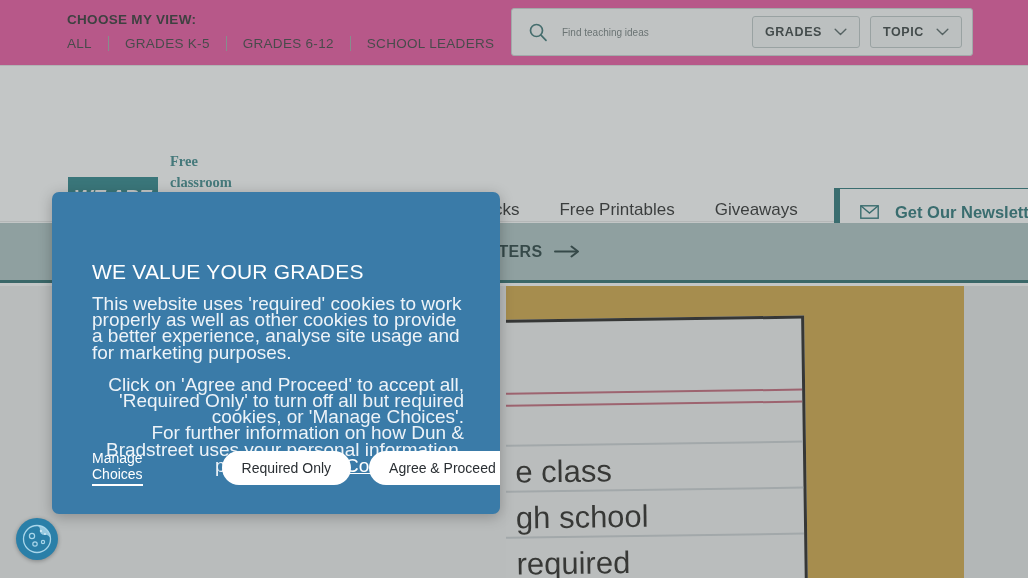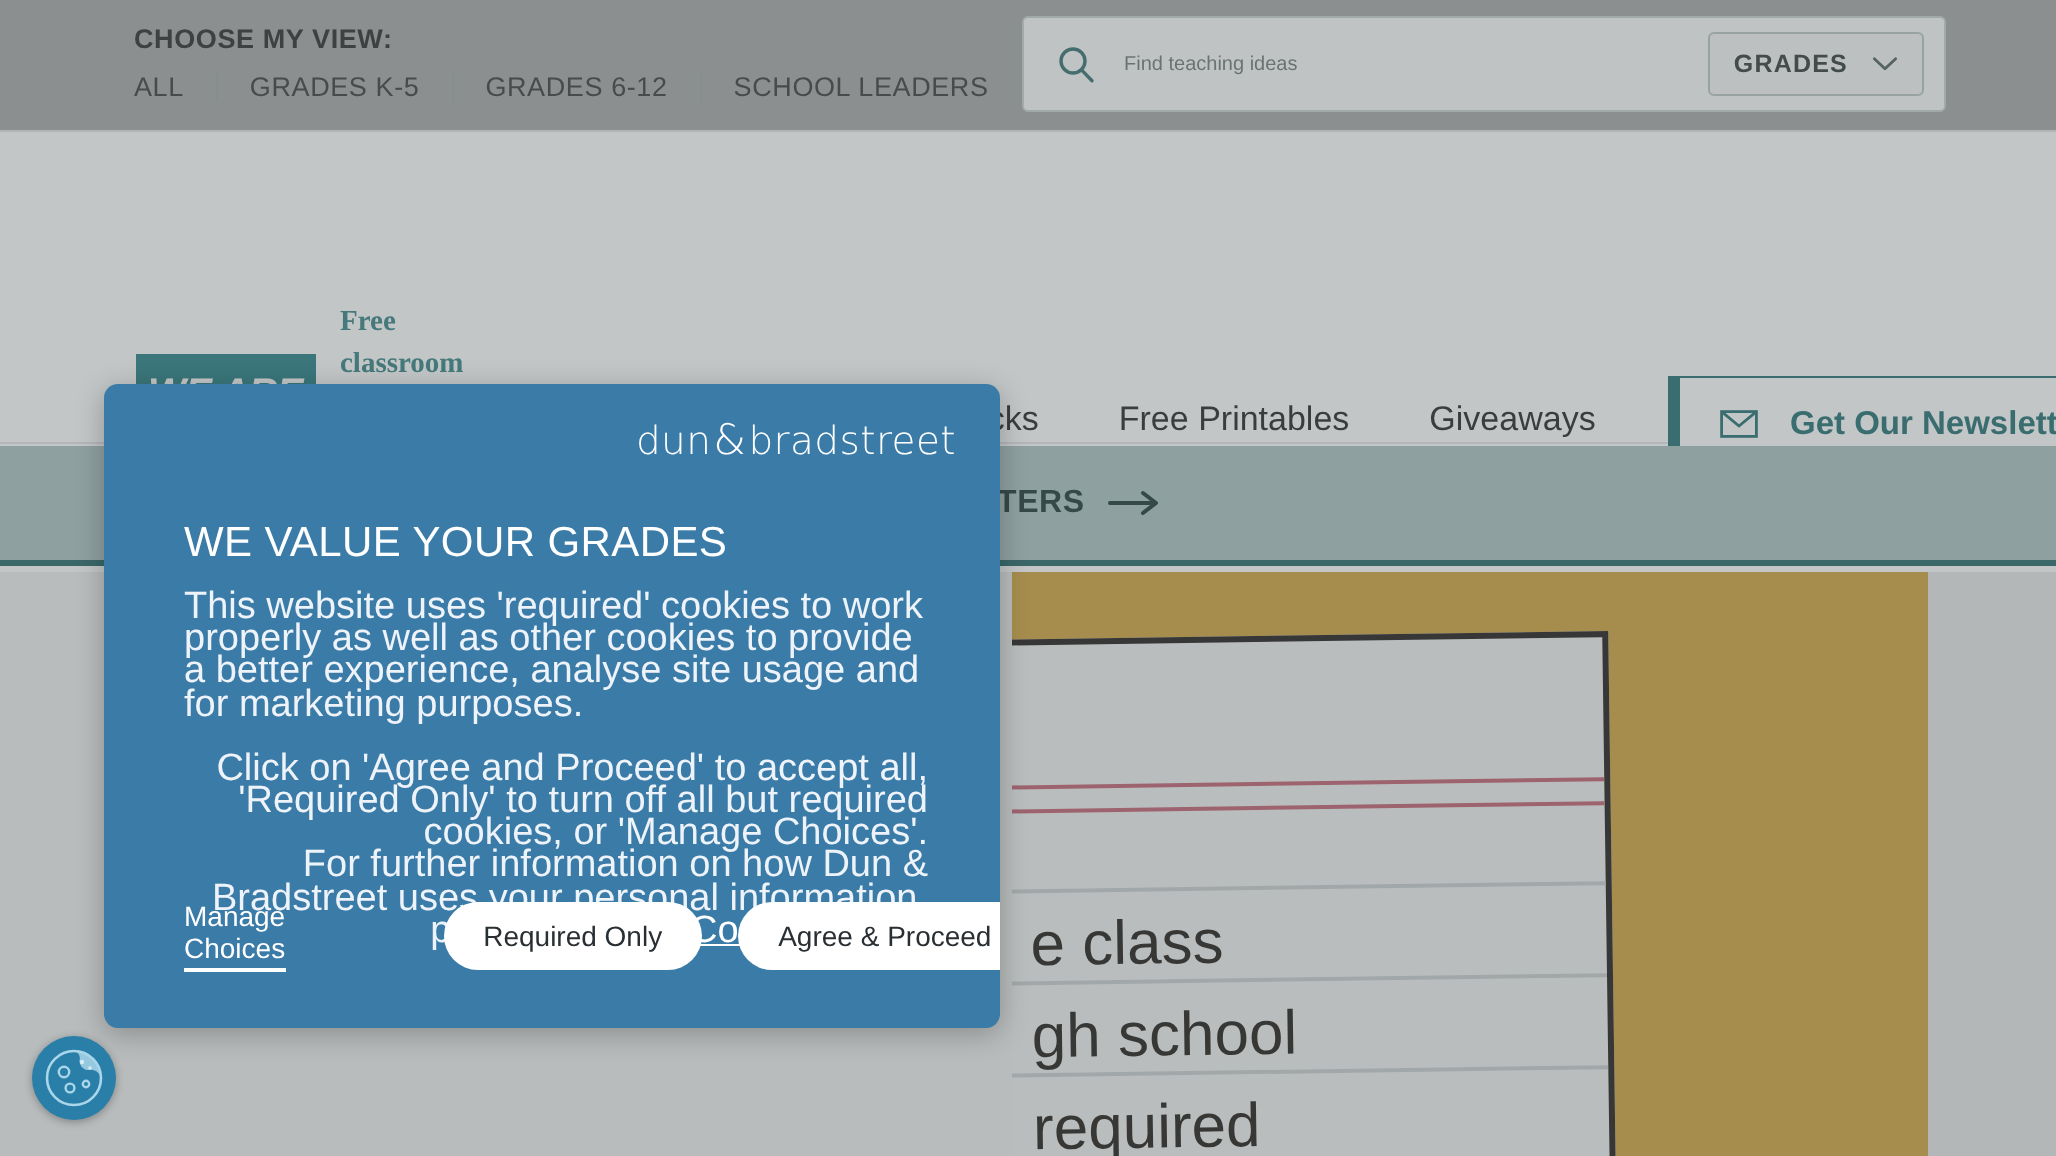--- a/index.html
+++ b/index.html
@@ -21,21 +21,21 @@
   
   #site {
     position: absolute; inset: 0;
     background: #ffffff;
   }
 
   
   .utility-bar {
     position: absolute; top: 0; left: 0;
     width: 1028px; height: 66px;
-    background: #a3a3a3;
+    background: #ec4899;
     border-bottom: 1px solid #e2e2e2;
   }
   .choose-view {
     position: absolute; left: 67px; top: 12px;
     font-size: 13.5px; font-weight: bold;
     letter-spacing: .3px; color: #222222;
   }
   .view-links {
     position: absolute; left: 67px; top: 36px;
     display: flex; align-items: center;
@@ -286,20 +286,26 @@
           <circle cx="8.5" cy="8.5" r="6"></circle>
           <line x1="13" y1="13.2" x2="18" y2="18.4" stroke-linecap="round"></line>
         </svg>
         <input class="search-input" type="text" placeholder="Find teaching ideas" style="">
         <div class="pill">
           <span>GRADES</span>
           <svg class="chev" viewBox="0 0 14 9" fill="none" stroke="#4a5a5a" stroke-width="1.6">
             <polyline points="1,1.5 7,7.2 13,1.5" stroke-linecap="round" stroke-linejoin="round"></polyline>
           </svg>
         </div>
+        <div class="pill">
+          <span>TOPIC</span>
+          <svg class="chev" viewBox="0 0 14 9" fill="none" stroke="#4a5a5a" stroke-width="1.6">
+            <polyline points="1,1.5 7,7.2 13,1.5" stroke-linecap="round" stroke-linejoin="round"></polyline>
+          </svg>
+        </div>
       </div>
     </div>
 
     <div class="main-header">
 
       <div class="logo">
         <span>WE ARE</span>
         <span class="l2">TEACHERS</span>
         <span class="logo-fold"></span>
       </div>
@@ -352,23 +358,20 @@
 
       <div class="right-rail"></div>
 
     </div>
   </div>
 
   <div id="scrim"></div>
 
   <div id="cookie-dialog">
 
-    <div class="dnb-logo">
-      <span>dun</span><span class="amp">&amp;</span><span>bradstreet</span>
-    </div>
 
     <div class="dlg-title">WE VALUE YOUR GRADES</div>
 
     <div class="dlg-body">
       <p>This website uses 'required' cookies to work properly as well as other cookies to provide a better experience, analyse site usage and for marketing purposes.</p>
       <p class="p2">
         <span>Click on 'Agree and Proceed' to accept all, 'Required Only' to turn off all but required cookies, or 'Manage Choices'.</span><br>
         <span>For further information on how Dun &amp; Bradstreet uses your personal information, please see our </span><a class="cookie-policy-link" href="#">Cookie Policy</a><span>.</span>
       </p>
     </div>

